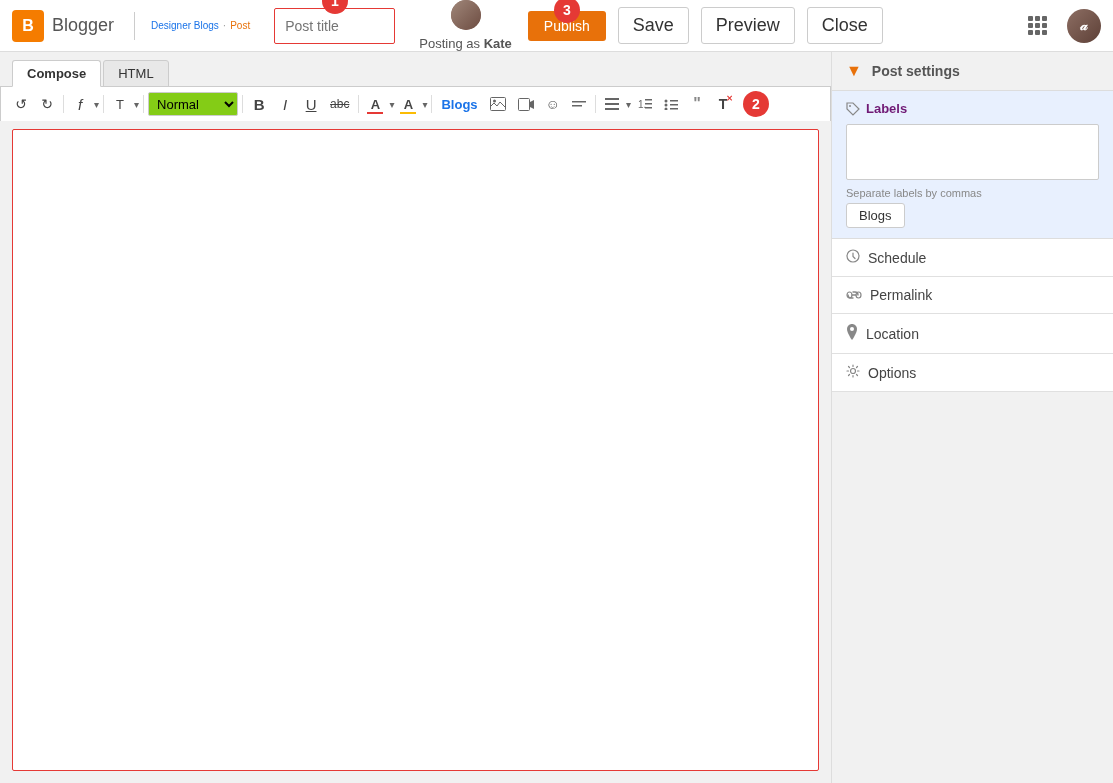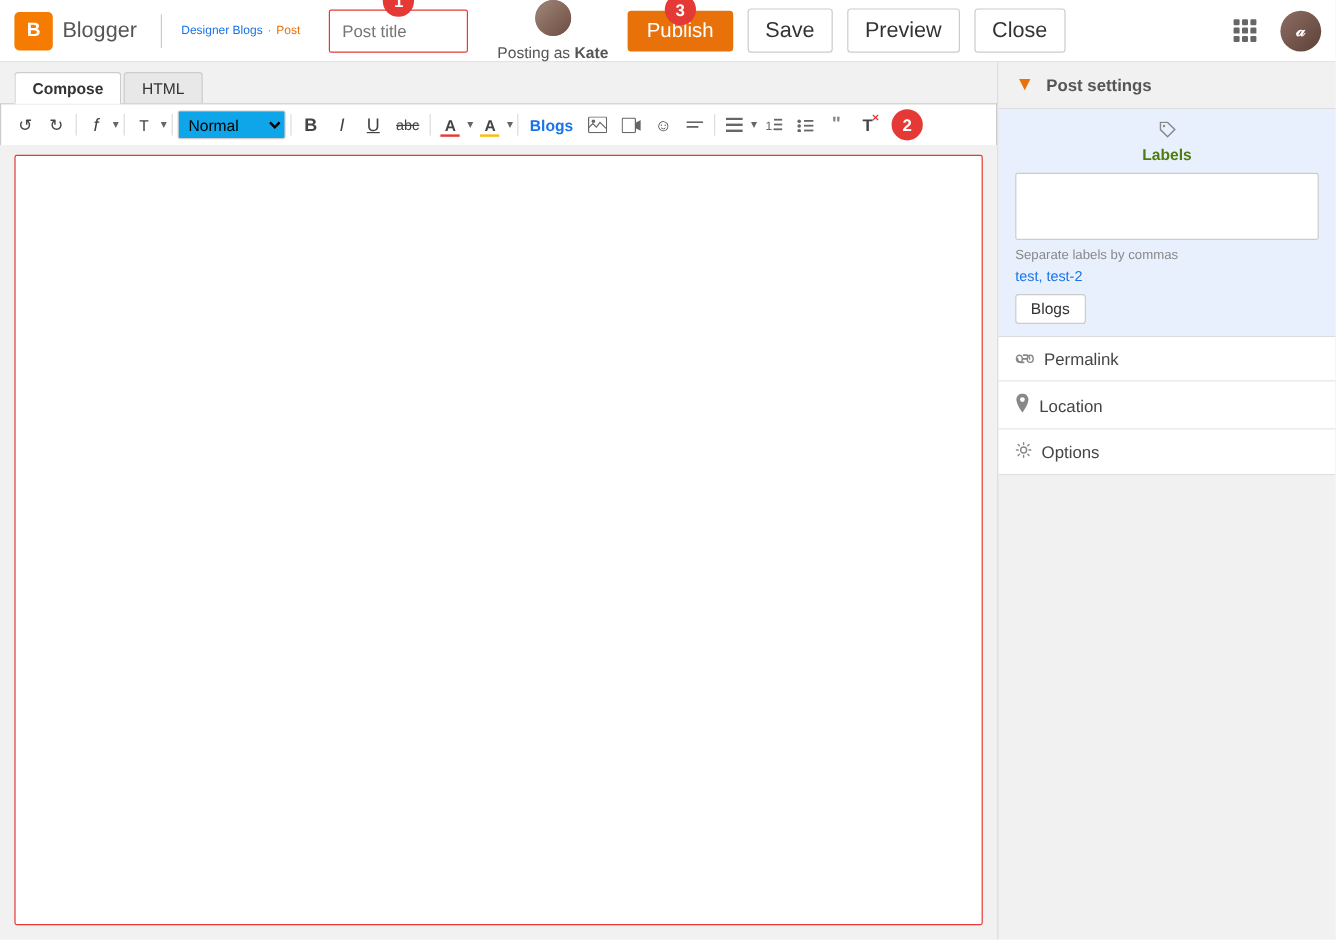--- a/index.html
+++ b/index.html
@@ -124,21 +124,21 @@
       background: linear-gradient(135deg, #a0877a, #6d4c41);
     }
 
     
     .btn-publish {
       background: #e8710a;
       color: white;
       border: none;
       padding: 7px 16px;
       border-radius: 3px;
-      font-size: 17px;
+      font-size: 14px;
       cursor: pointer;
       position: relative;
     }
     .btn-secondary {
       background: #fff;
       color: #333;
       border: 1px solid #ccc;
       padding: 7px 14px;
       border-radius: 3px;
       font-size: 18px;
@@ -248,21 +248,21 @@
       width: 1px;
       height: 18px;
       background: #ddd;
       margin: 0 2px;
     }
     .font-select {
       border: 1px solid #ccc;
       border-radius: 2px;
       padding: 2px 4px;
       font-size: 13px;
-      background: #0ea5e9;
+      background: #84cc16;
       cursor: pointer;
       height: 24px;
     }
     .link-btn {
       color: #1a73e8;
       font-weight: bold;
       font-size: 13px;
     }
 
     
@@ -325,27 +325,26 @@
       margin-right: 8px;
       color: #888;
       font-size: 14px;
     }
     .section-label {
       font-size: 14px;
       color: #444;
     }
     .labels-title {
       font-size: 13px;
-      color: #4d7c0f;
+      color: #701a75;
       font-weight: bold;
       display: flex;
       align-items: center;
       gap: 6px;
       margin-bottom: 8px;
-      flex-direction: column;
     }
     .labels-textarea {
       width: 100%;
       height: 56px;
       border: 1px solid #ccc;
       border-radius: 2px;
       padding: 4px;
       font-size: 13px;
       resize: none;
       outline: none;
@@ -558,24 +557,32 @@
     <div class="labels-section">
       <div class="labels-title">
         <svg width="14" height="14" viewBox="0 0 14 14">
             <path d="M1 1h6l6 6-6 6-6-6V1z" fill="none" stroke="#888" stroke-width="1.2"></path>
             <circle cx="4" cy="4" r="1" fill="#888"></circle>
           </svg>
         <span>Labels</span>
       </div>
       <textarea class="labels-textarea" style=""></textarea>
       <div class="labels-hint">Separate labels by commas</div>
-      <div class="labels-existing">test, test-2</div>
       <button class="btn-done">Blogs</button>
     </div>
 
+    <div class="section-row">
+      <span class="section-icon">
+        <svg width="14" height="14" viewBox="0 0 14 14" fill="none">
+            <circle cx="7" cy="7" r="6" stroke="#888" stroke-width="1.2"></circle>
+            <path d="M7 4v3.5l2 2" stroke="#888" stroke-width="1.2" stroke-linecap="round"></path>
+          </svg>
+      </span>
+      <span class="section-label">Schedule</span>
+    </div>
 
     <div class="section-row">
       <span class="section-icon">
         <svg width="16" height="10" viewBox="0 0 16 10" fill="none">
             <path d="M6 5h4M2 5a3 3 0 003 3h2M12 5a3 3 0 00-3-3H7" stroke="#888" stroke-width="1.4" stroke-linecap="round"></path>
             <rect x="1" y="2" width="5" height="6" rx="3" stroke="#888" stroke-width="1.2"></rect>
             <rect x="10" y="2" width="5" height="6" rx="3" stroke="#888" stroke-width="1.2"></rect>
           </svg>
       </span>
       <span class="section-label">Permalink</span>

